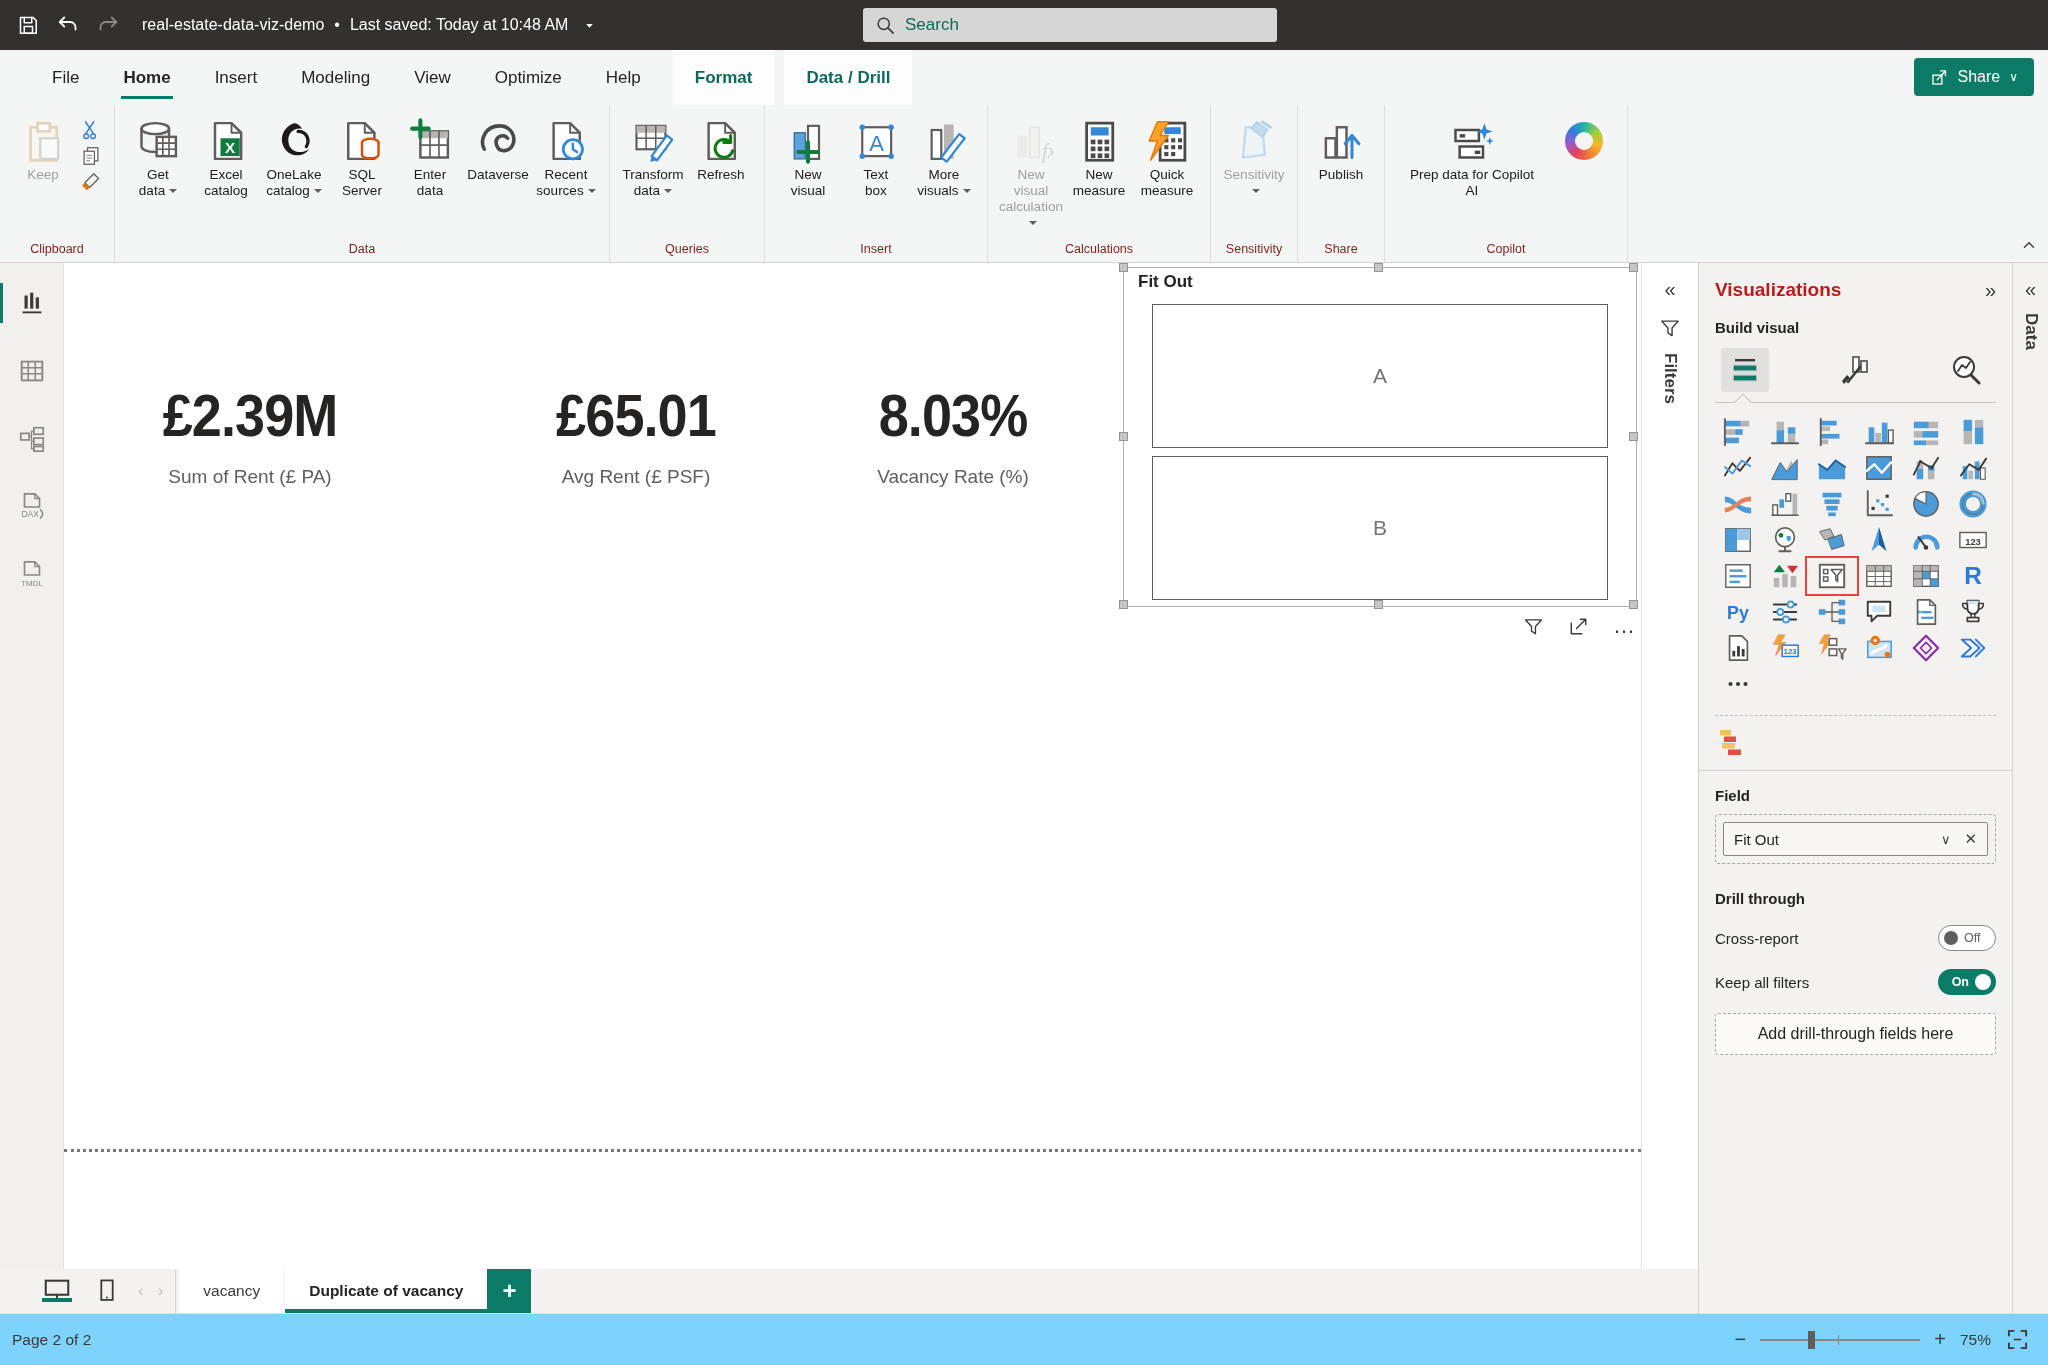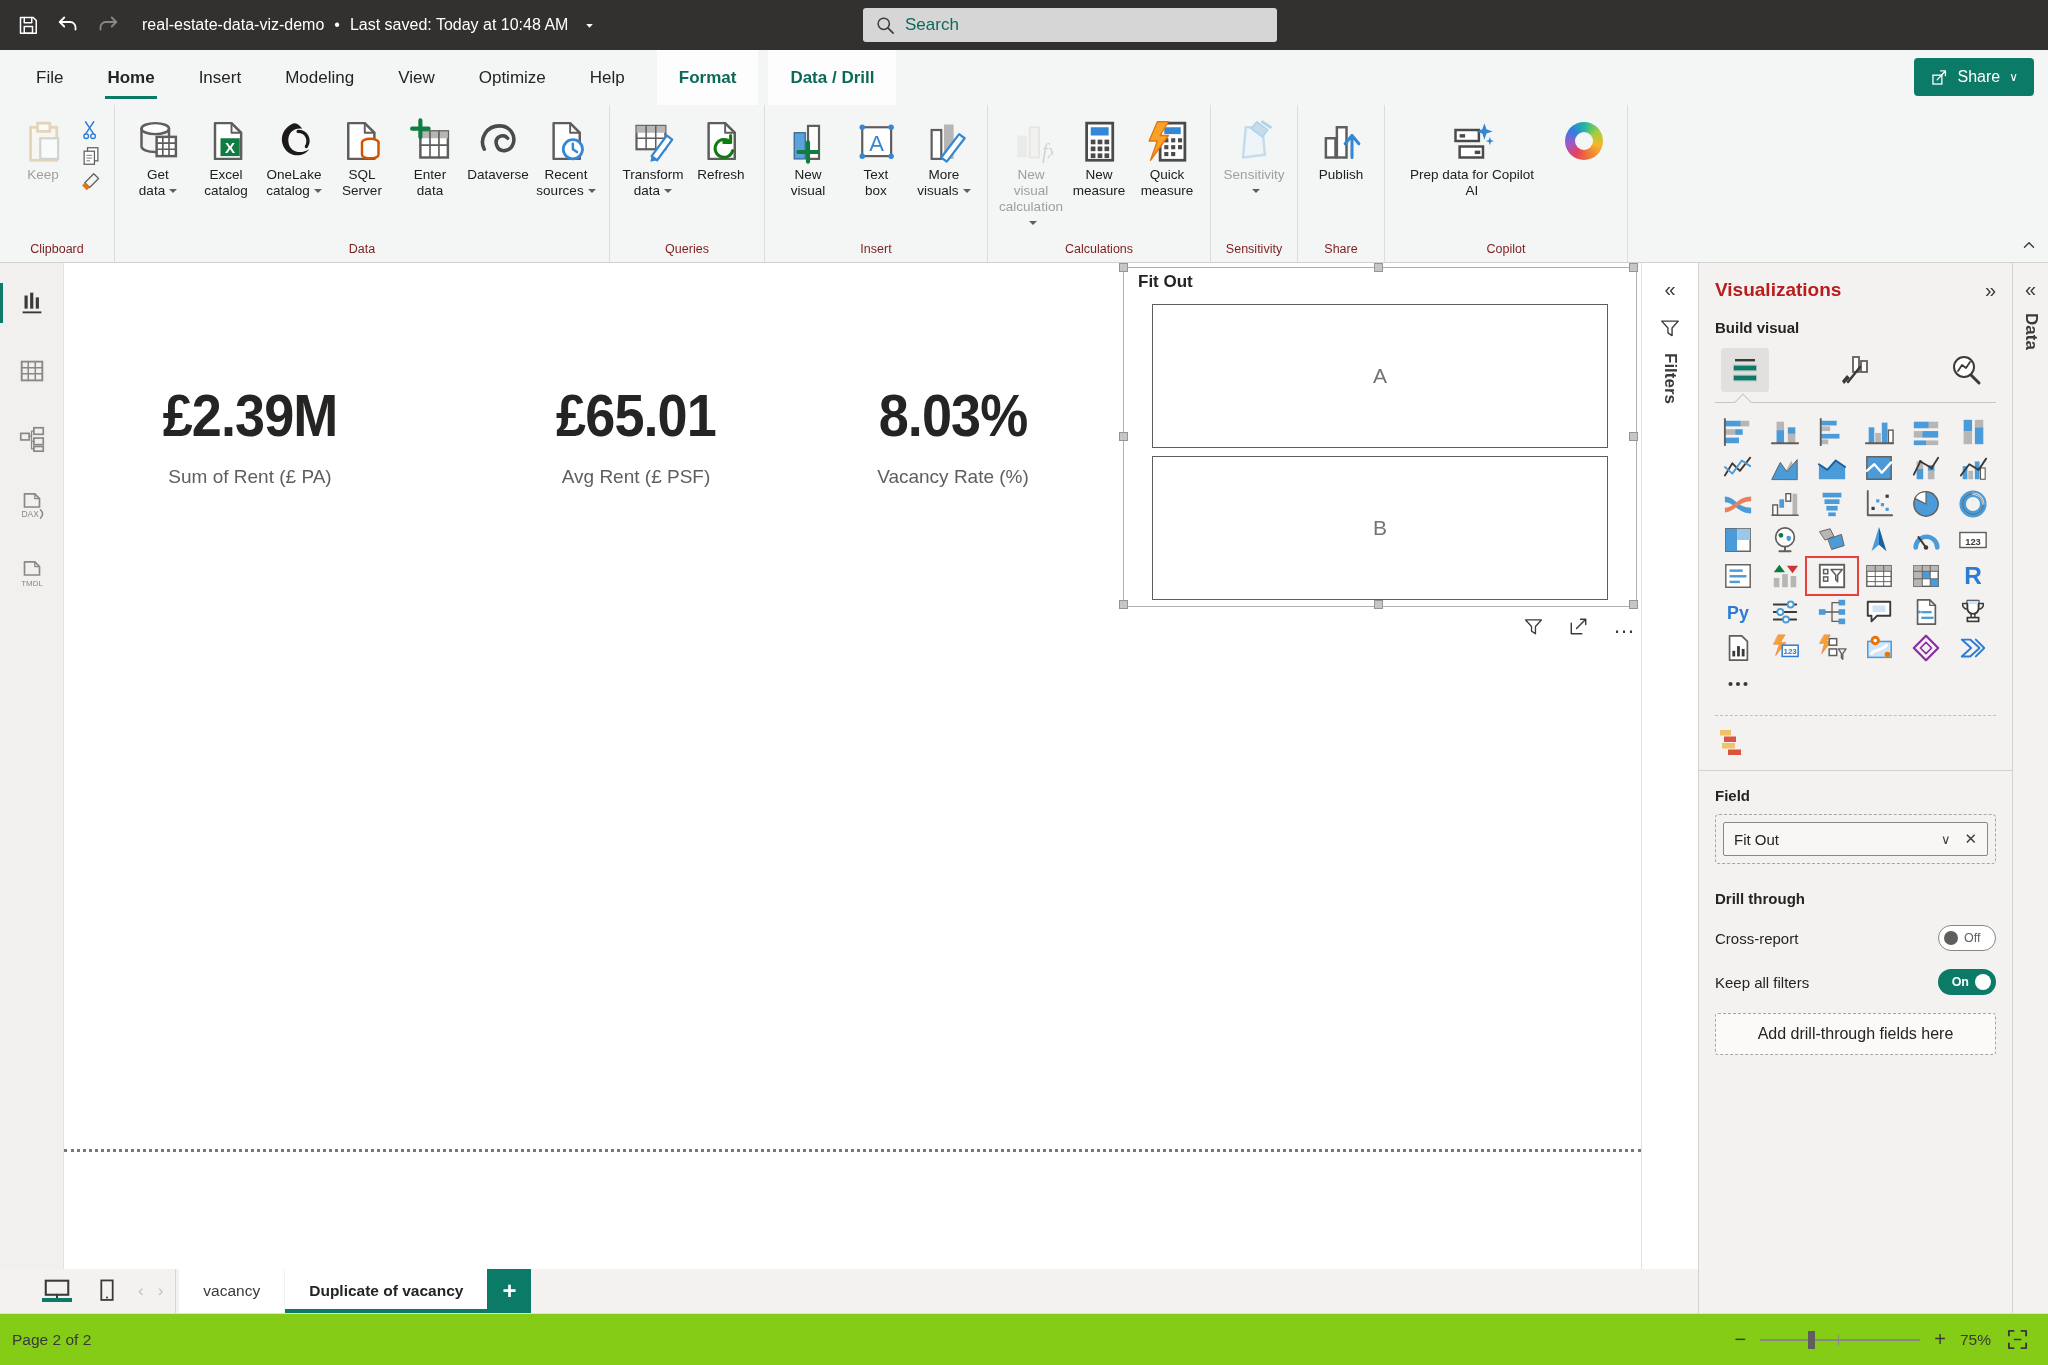--- a/index.html
+++ b/index.html
@@ -19,21 +19,21 @@
   .searchbox .ph{color:#0c695a;font-size:17px;}
   .tb-right{position:absolute;right:0;top:0;height:50px;display:flex;align-items:center;margin-top:48px;}
   .tb-user{font-size:16px;margin-right:14px;}
   .tb-avatar{width:32px;height:32px;border-radius:50%;margin-right:56px;
              background:radial-gradient(circle at 50% 32%,#c9a188 0 9px,#6b4f3d 10px 16px,#3c3c44 17px);
              border:1px solid #8a8886;box-sizing:border-box;}
   .winbtn{width:46px;height:50px;display:flex;align-items:center;justify-content:center;font-size:17px;color:#fff;}
 
   
   .menubar{position:absolute;left:0;top:50px;width:2048px;height:55px;background:#f3f6f5;
-           display:flex;align-items:stretch;padding-left:14px;box-sizing:border-box;}
+           display:flex;align-items:stretch;padding-left:30px;box-sizing:border-box;}
   .menu-item{padding:0 22px;display:flex;align-items:center;font-size:17px;color:#252423;position:relative;}
   .menu-item.active{font-weight:bold;}
   .menu-item.active::after{content:"";position:absolute;left:20px;right:20px;bottom:6px;height:3px;background:var(--accent);}
   .menu-item.ctx{background:#fdfdfd;color:#0c695a;font-weight:bold;margin-left:10px;}
   .share-btn{position:absolute;right:14px;top:58px;height:38px;padding:0 16px;background:var(--accent);
              color:#fff;border-radius:4px;display:flex;align-items:center;gap:9px;font-size:16px;}
 
   
   .ribbon{position:absolute;left:0;top:105px;width:2048px;height:158px;background:#f3f6f5;
           border-bottom:1px solid #d4d2d0;display:flex;box-sizing:border-box;}
@@ -121,21 +121,21 @@
   .ts-icons{display:flex;align-items:center;gap:22px;padding:0 18px 0 42px;}
   .ts-viewicon{position:relative;height:100%;display:flex;align-items:center;}
   .ts-viewicon.active::after{content:"";position:absolute;left:0;right:0;bottom:4px;height:4px;background:var(--accent);}
   .ts-arrows{color:#c3c1bf;font-size:17px;display:flex;gap:14px;margin-right:12px;align-items:center;}
   .ts-divider{width:1px;background:#d8d6d4;margin-right:2px;}
   .page-tab{background:#fff;display:flex;align-items:center;padding:0 24px;font-size:15.5px;color:#3b3a39;position:relative;margin-left:1px;}
   .page-tab.active{font-weight:bold;color:#252423;}
   .page-tab.active::after{content:"";position:absolute;left:0;right:0;bottom:0;height:4px;background:var(--accent);}
   .new-page-btn{width:44px;background:var(--accent);color:#fff;display:flex;align-items:center;justify-content:center;
                 font-size:24px;font-weight:bold;}
-  .statusbar{position:absolute;left:0;top:1313px;width:2048px;height:52px;background:#84cc16;border-top:1px solid #e1dfdd;
+  .statusbar{position:absolute;left:0;top:1313px;width:2048px;height:52px;background:#7dd3fc;border-top:1px solid #e1dfdd;
              display:flex;align-items:center;font-size:15.5px;color:#3b3a39;box-sizing:border-box;}
   .status-left{margin-left:12px;}
   .zoomctl{position:absolute;right:18px;display:flex;align-items:center;gap:14px;}
   .zoom-track{position:relative;width:160px;height:2px;background:#8a8886;}
   .zoom-thumb{position:absolute;left:48px;top:-8px;width:7px;height:18px;background:#605e5c;}
   .zoom-tick{position:absolute;left:78px;top:-4px;width:1px;height:10px;background:#8a8886;}
   .zoom-minusplus{font-size:20px;color:#3b3a39;}
   :root{--accent:#0b7a66;--hl-red:#e8413c;}
 </style>
 </head>

